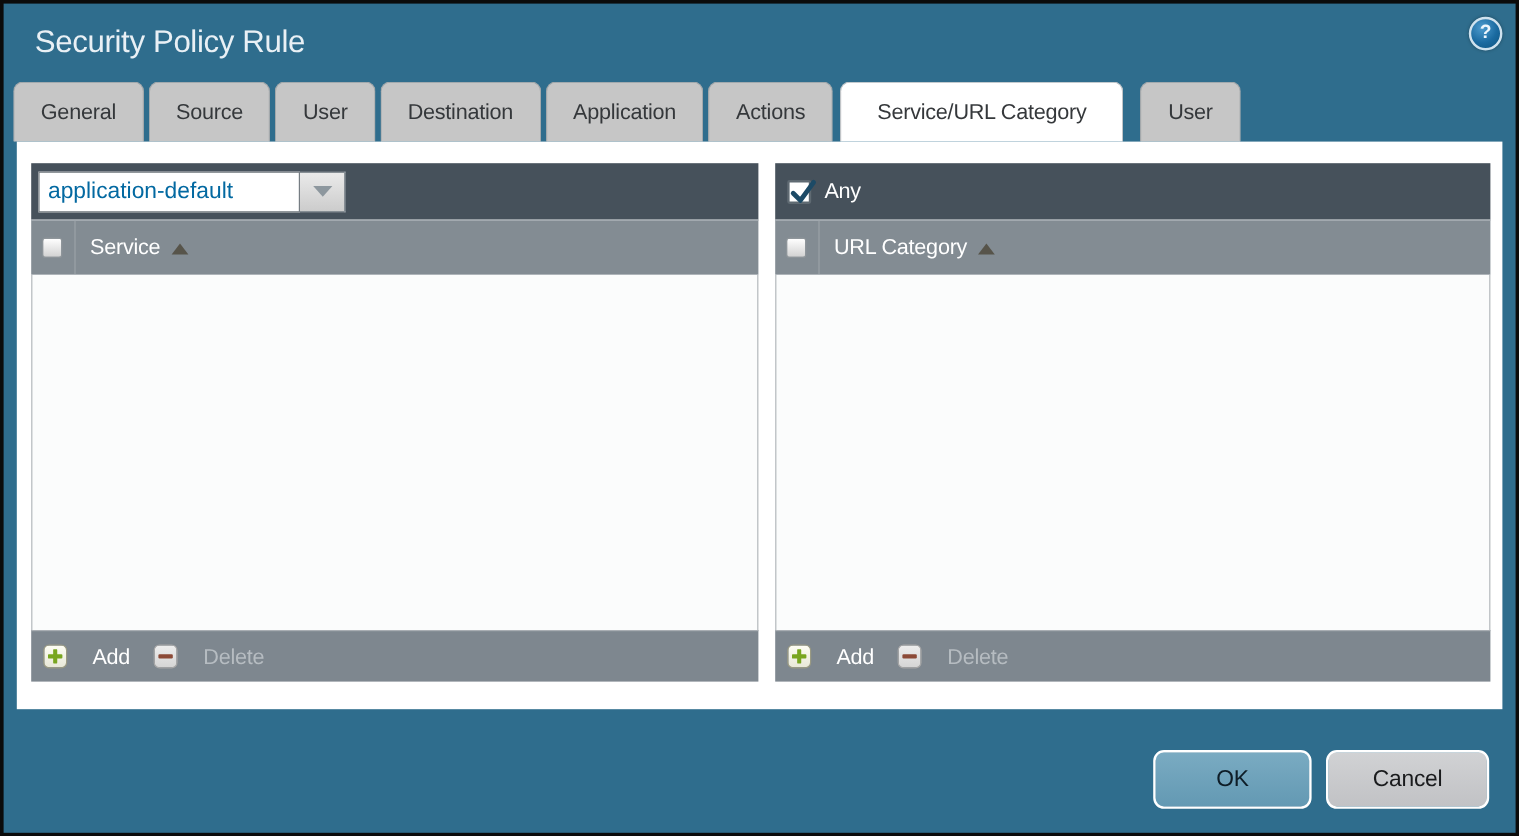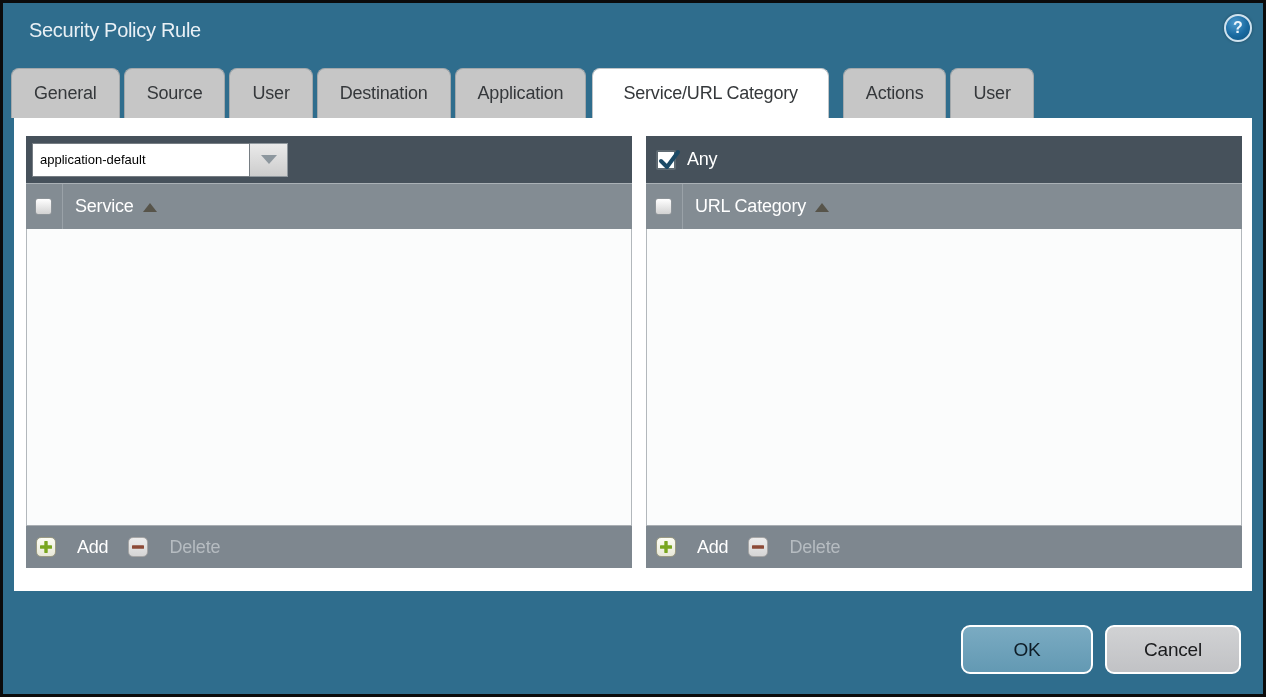--- a/index.html
+++ b/index.html
@@ -6,21 +6,21 @@
   html,body { width:1266px; height:697px; background:#111; font-family:"Liberation Sans","DejaVu Sans",sans-serif; }
 
   .frame {
     position:relative; width:1266px; height:697px;
     border:3px solid #0b0b0b; background:#2f6d8d; overflow:hidden;
   }
 
   
   .title {
     position:absolute; left:26px; top:16px;
-    font-size:20px; font-weight:400; letter-spacing:-0.3px; color:#e9f0f5;
+    font-size:26px; font-weight:400; letter-spacing:-0.3px; color:#e9f0f5;
   }
   .help-btn {
     position:absolute; right:11px; top:11px; width:28px; height:28px;
     border-radius:50%; border:2px solid #cfe2ee;
     background:radial-gradient(circle at 38% 30%, #4d9bce 0%, #1a6aa0 55%, #0d537f 100%);
     color:#eef6fc; font-size:16px; font-weight:bold; text-align:center; line-height:24px;
     box-shadow:0 0 3px rgba(0,0,0,.35); cursor:pointer;
   }
 
   
@@ -59,21 +59,21 @@
   }
   .panel-foot {
     flex:none; height:43px; background:#7e878f; border-top:1px solid #a9aeb3;
     display:flex; align-items:center; padding:0 10px; gap:20px;
   }
 
   
   .combo { display:flex; align-items:center; }
   .combo-input {
     width:218px; height:34px; border:1px solid #767d83; border-radius:0;
-    font-family:inherit; font-size:13px; color:#000000; padding:0 7px; outline:none;
+    font-family:inherit; font-size:19px; color:#0369a1; padding:0 7px; outline:none;
   }
   .combo-btn {
     width:38px; height:34px; background:linear-gradient(#eaeaea,#cccccc);
     border:1px solid #8f979d; border-left:none;
     display:flex; align-items:center; justify-content:center; cursor:pointer;
   }
   .tri-down { width:0; height:0; border-left:8px solid transparent; border-right:8px solid transparent; border-top:9px solid #8d979e; }
 
   .cb {
     width:17px; height:17px; border:1px solid #8d9499; border-radius:3px;
@@ -119,22 +119,22 @@
 
   <div class="title">Security Policy Rule</div>
   <div class="help-btn">?</div>
 
   <div class="tabs">
     <div class="tab">General</div>
     <div class="tab">Source</div>
     <div class="tab">User</div>
     <div class="tab">Destination</div>
     <div class="tab">Application</div>
+    <div class="tab">Actions</div>
     <div class="tab active">Service/URL Category</div>
-    <div class="tab">Actions</div>
     <div class="tab">User</div>
   </div>
 
   <div class="content">
 
     <div class="panel left">
       <div class="panel-toolbar">
         <div class="combo">
           <input class="combo-input" type="text" value="application-default" style="">
           <div class="combo-btn">

